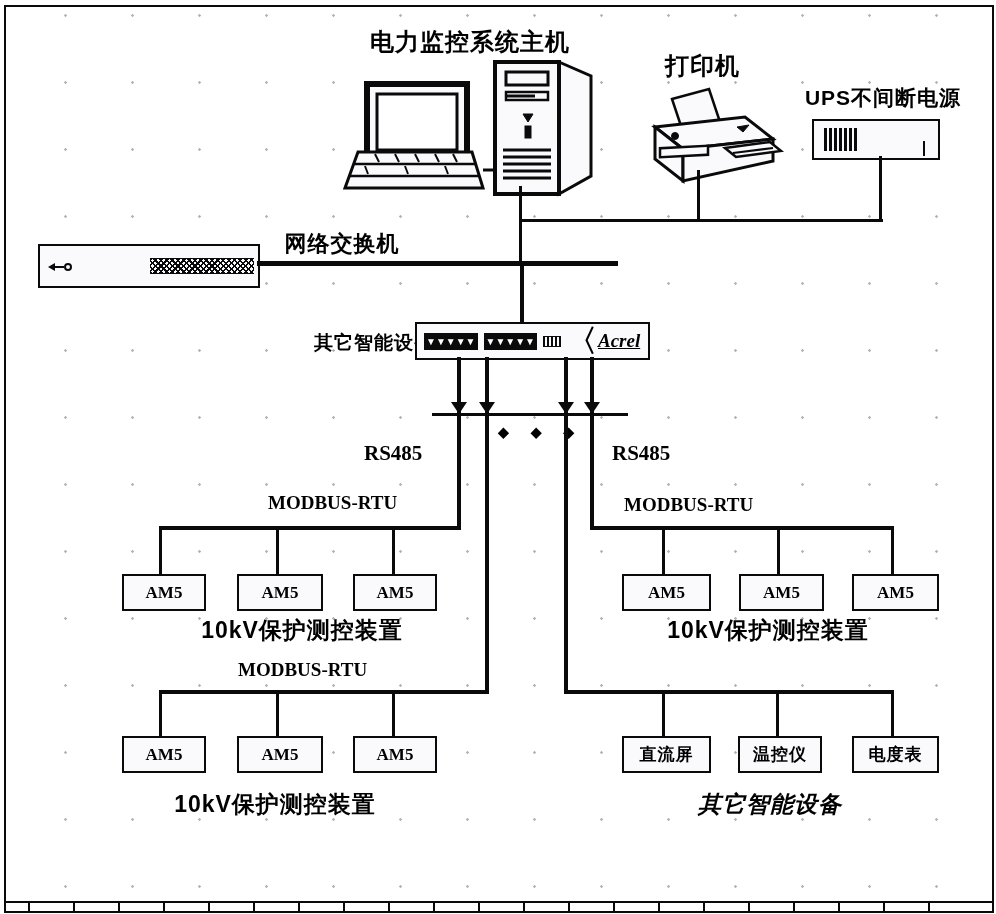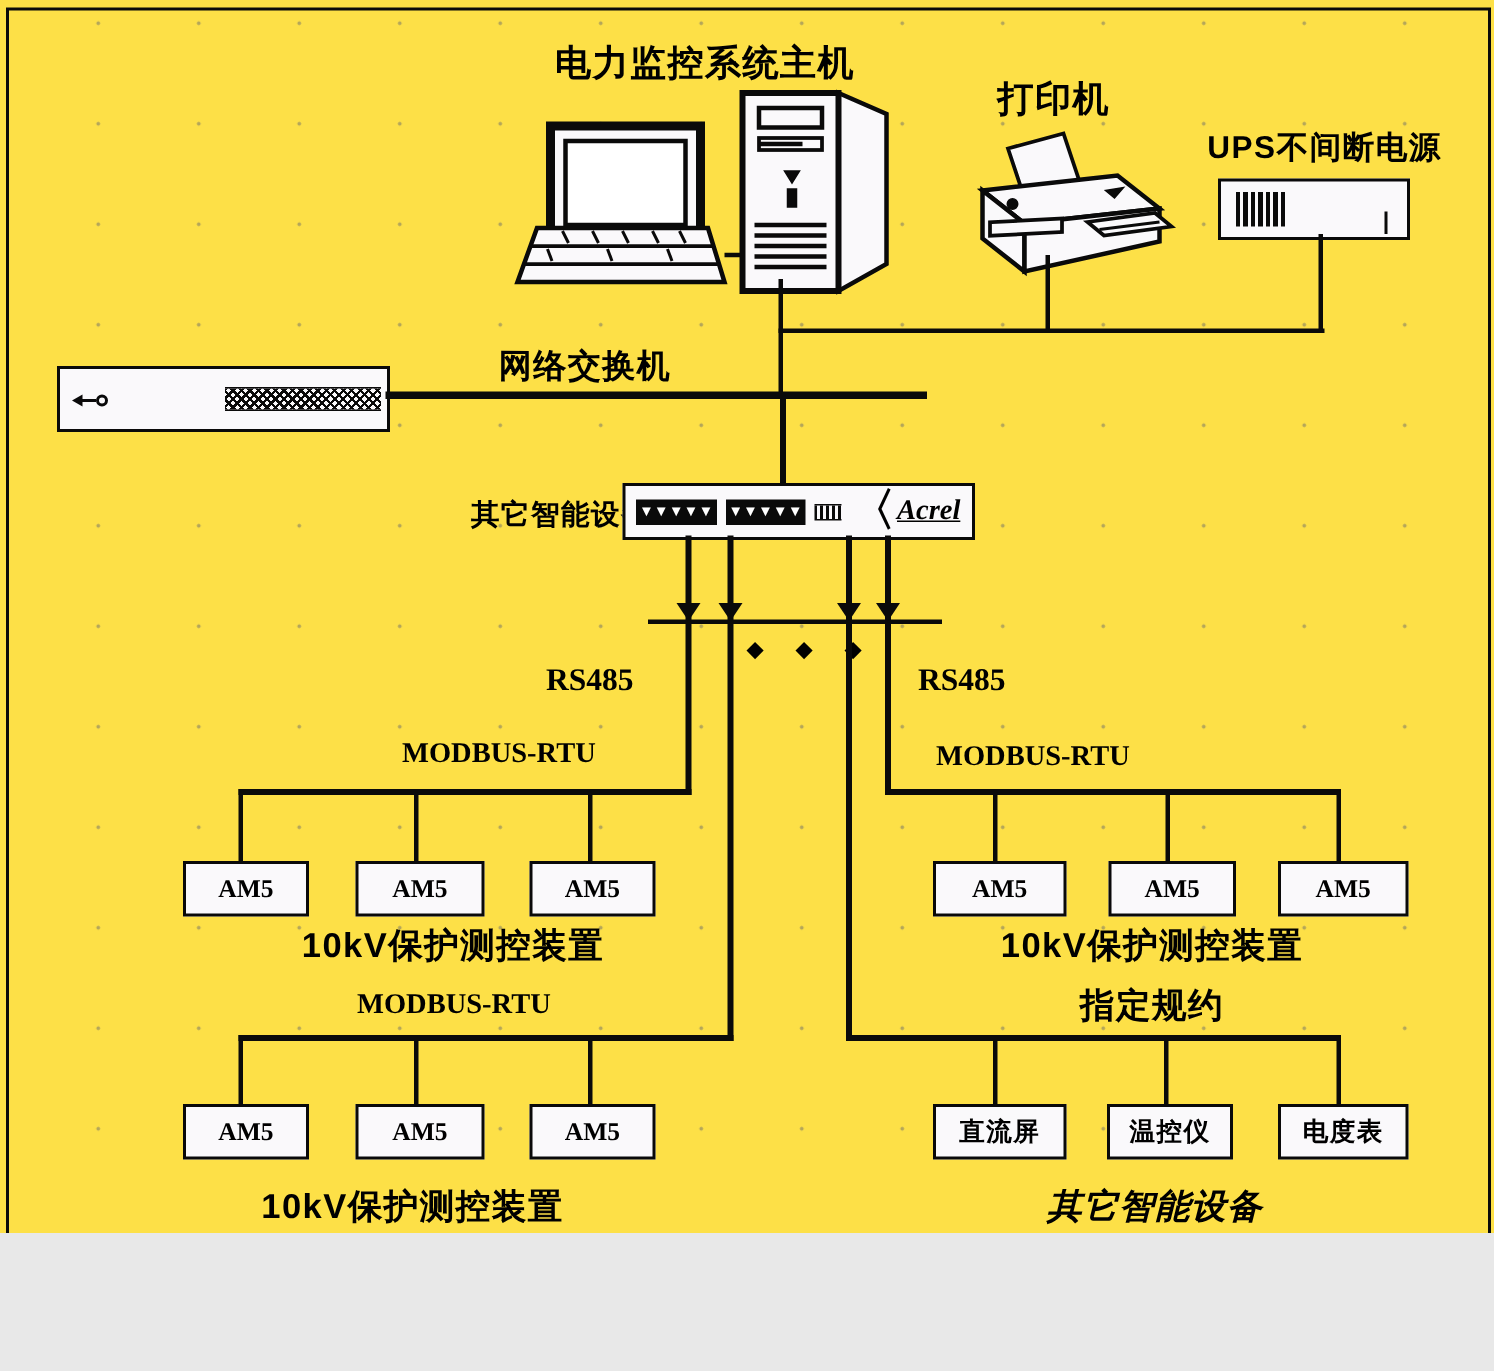--- a/index.html
+++ b/index.html
@@ -1,17 +1,17 @@
 <!DOCTYPE html>
 <html><head>
 <meta charset="utf-8">
 <style>
   html,body{margin:0;padding:0;background:#e8e8e8;}
   #stage{
-    position:relative;width:996px;height:822px;background:#fde047;
+    position:relative;width:996px;height:914px;background:#ffffff;
     font-family:"Liberation Sans",sans-serif;color:#000;overflow:hidden;
   }
   .frame{position:absolute;left:4px;top:5px;width:986px;height:904px;border:2px solid #0a0a0a;}
   .dotgrid{
     position:absolute;left:6px;top:7px;right:8px;bottom:9px;
     background-image:radial-gradient(circle,#6b6b6b 1.1px,transparent 1.5px);
     background-size:67px 67px;background-position:26px 42px;opacity:.5;pointer-events:none;
   }
   .lbl{position:absolute;font-weight:700;white-space:nowrap;letter-spacing:1px;}
   .ctr{text-align:center;}
@@ -59,33 +59,32 @@
 </head>
 <body>
 
 <div id="stage">
   <div class="frame"></div>
   <div class="dotgrid"></div>
 
   <div class="lbl ctr" style="left:330px;top:26px;width:280px;font-size:24px;">电力监控系统主机</div>
   <div class="lbl ctr" style="left:798px;top:84px;width:170px;font-size:21px;">UPS不间断电源</div>
   <div class="lbl ctr" style="left:640px;top:50px;width:125px;font-size:24px;">打印机</div>
-  <div class="lbl ctr" style="left:282px;top:229px;width:120px;font-size:22px;margin-left:48px;">网络交换机</div>
+  <div class="lbl ctr" style="left:282px;top:229px;width:120px;font-size:22px;">网络交换机</div>
   <div class="lbl rt" style="left:314px;top:330px;width:97px;font-size:19px;">其它智能设备</div>
 
   <div class="lbl eng" style="left:364px;top:441px;font-size:21px;">RS485</div>
   <div class="lbl eng" style="left:612px;top:441px;font-size:21px;">RS485</div>
   <div class="lbl eng" style="left:268px;top:492px;font-size:19px;">MODBUS-RTU</div>
   <div class="lbl eng" style="left:624px;top:494px;font-size:19px;">MODBUS-RTU</div>
   <div class="lbl eng" style="left:238px;top:659px;font-size:19px;">MODBUS-RTU</div>
   <div class="lbl" style="left:498px;top:424px;font-size:14px;letter-spacing:9px;">◆ ◆ ◆</div>
 
   <div class="lbl ctr" style="left:152px;top:615px;width:300px;font-size:23px;">10kV保护测控装置</div>
   <div class="lbl ctr" style="left:618px;top:615px;width:300px;font-size:23px;">10kV保护测控装置</div>
-  <div class="lbl ctr" style="left:618px;top:655px;width:300px;font-size:23px;">指定规约</div>
   <div class="lbl ctr" style="left:125px;top:789px;width:300px;font-size:23px;">10kV保护测控装置</div>
   <div class="lbl ctr" style="left:620px;top:789px;width:300px;font-size:23px;font-style:italic;">其它智能设备</div>
 
   <div style="position:absolute;left:335px;top:52px;">
     <svg width="270" height="150" viewBox="0 0 270 150" fill="none" stroke="#0a0a0a">
       <rect x="32" y="32" width="100" height="78" fill="#faf9fb" stroke-width="6"></rect>
       <rect x="42" y="42" width="80" height="56" fill="#fff" stroke-width="3"></rect>
       <rect x="72" y="111" width="22" height="10" fill="#faf9fb" stroke-width="3"></rect>
       <rect x="52" y="122" width="62" height="9" fill="#0a0a0a" stroke-width="1"></rect>
       <polygon points="10,136 148,136 137,100 23,100" fill="#faf9fb" stroke-width="3"></polygon>

